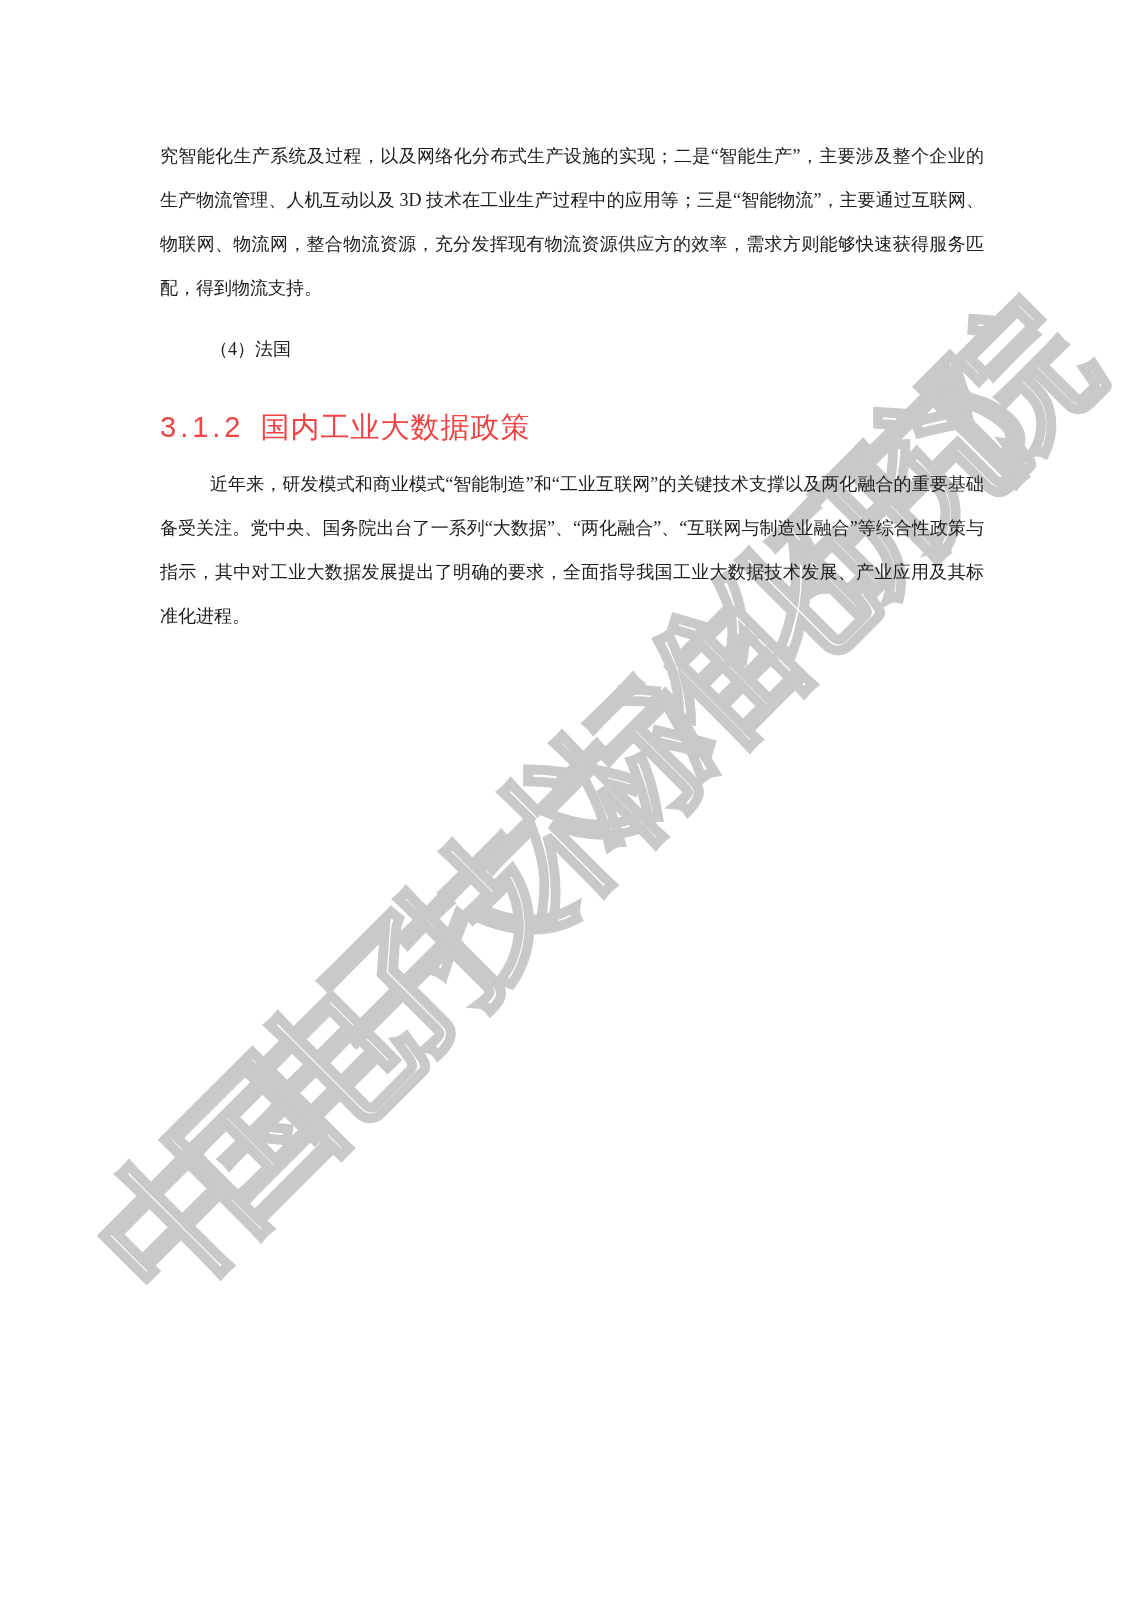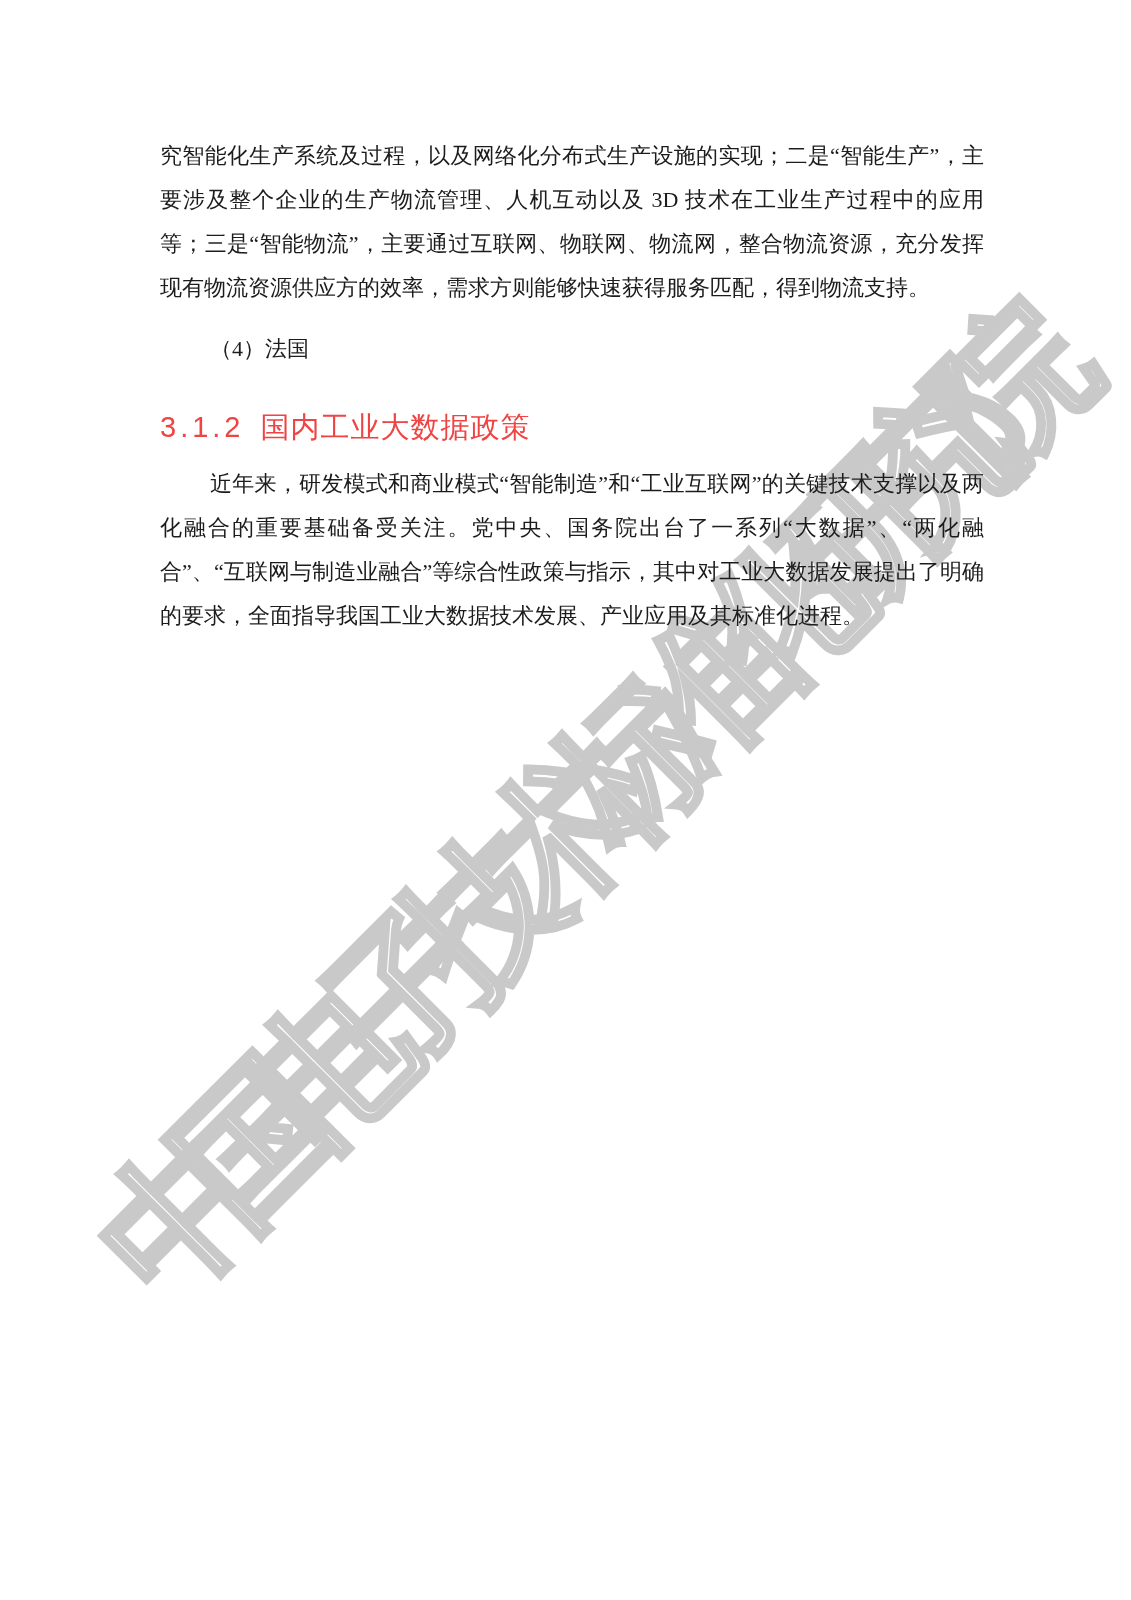--- a/index.html
+++ b/index.html
@@ -34,21 +34,21 @@
     pointer-events: none;
   }
   .content {
     position: absolute;
     left: 160px;
     top: 134px;
     width: 824px;
     z-index: 2;
   }
   .body-text {
-    font-size: 22px;
+    font-size: 18px;
     line-height: 44px;
     color: #1c1c1c;
     text-align: justify;
     text-justify: inter-ideograph;
     word-break: break-all;
     text-indent: 50px;
     margin: 0 0 17px 0;
   }
   .body-text.no-indent { text-indent: 0; }
   .body-text.last-left { text-align-last: left; }

